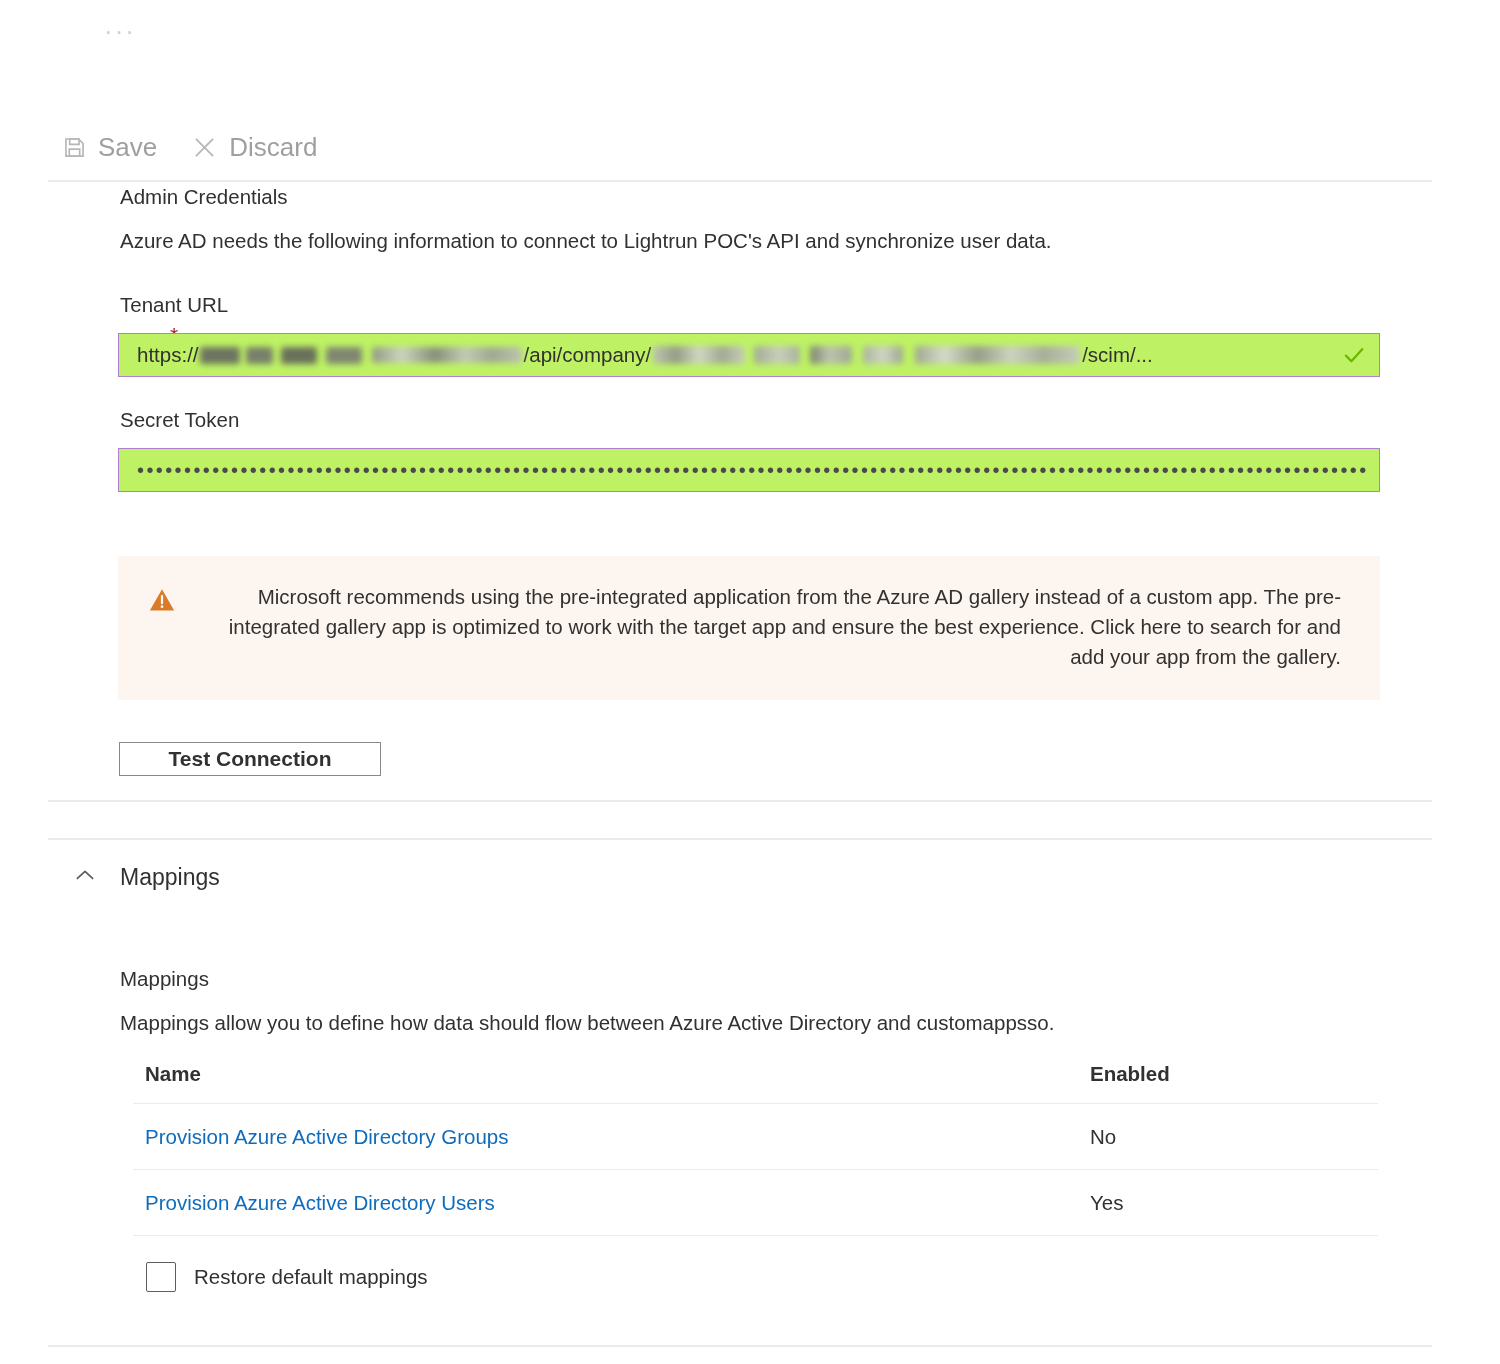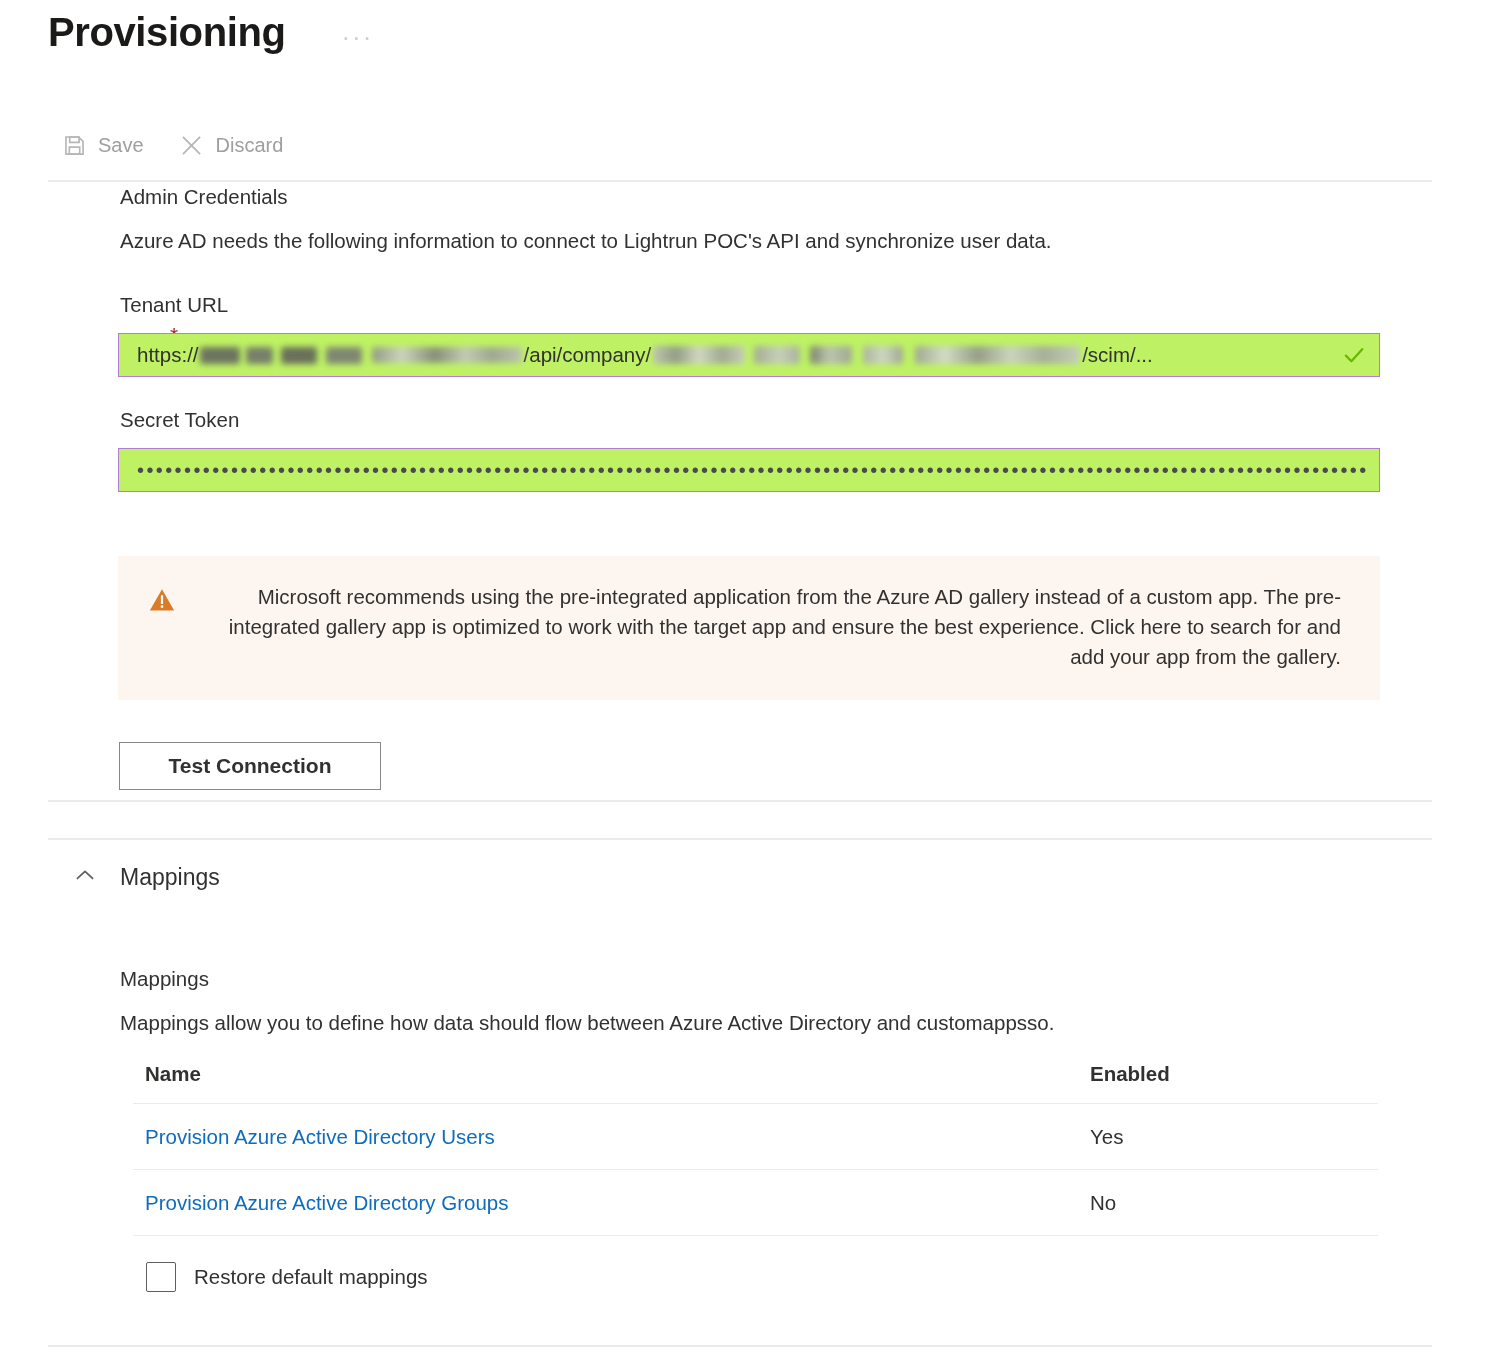--- a/index.html
+++ b/index.html
@@ -55,21 +55,21 @@
     gap: 30px;
   }
   .cmd-btn {
     display: flex;
     align-items: center;
     gap: 11px;
     background: none;
     border: none;
     padding: 4px 2px;
     font-family: "Liberation Sans", sans-serif;
-    font-size: 20px;
+    font-size: 26px;
     color: #a19f9d;
     cursor: default;
   }
   .cmd-icon { display: inline-flex; align-items: center; justify-content: center; }
 
   
   .divider {
     position: absolute;
     left: 48px;
     width: 1384px;
@@ -233,21 +233,20 @@
     background: #fff;
     border-radius: 2px;
     flex: 0 0 auto;
   }
   .cb-label { font-size: 20.5px; color: #323130; }
 </style>
 </head>
 <body>
 
 <div class="page-header">
-  <h1 class="page-title">Provisioning</h1>
   <span class="title-ellipsis">···</span>
 </div>
 
 <div class="command-bar">
   <button class="cmd-btn">
     <span class="cmd-icon">
       <svg width="25" height="25" viewBox="0 0 24 24" fill="none" stroke="#b9b7b5" stroke-width="1.6">
         <path d="M3.8 3.8h12.1l4.3 4.3v12.1H3.8z"></path>
         <path d="M7.4 3.8h9v5.2h-9z"></path>
         <path d="M7 13.6h10v6.6H7z"></path>
@@ -319,21 +318,21 @@
   <span class="warn-icon">
     <svg width="28" height="28" viewBox="0 0 24 24">
       <path d="M12 2.8 22.4 21H1.6z" fill="#d87c2a"></path>
       <path d="M12 8.6v6.1" stroke="#fff" stroke-width="1.9" stroke-linecap="round"></path>
       <circle cx="12" cy="17.7" r="1.15" fill="#fff"></circle>
     </svg>
   </span>
   <span class="warn-text">Microsoft recommends using the pre-integrated application from the Azure AD gallery instead of a custom app. The pre-integrated gallery app is optimized to work with the target app and ensure the best experience. Click here to search for and add your app from the gallery.</span>
 </div>
 
-<button class="btn-secondary" style="left:119px; top:742px; width:262px; height:48px;">Test Connection</button>
+<button class="btn-secondary" style="left:119px; top:742px; width:262px; height:34px;">Test Connection</button>
 
 <div class="collapse-header" style="left:72px; top:862px;">
   <span>
     <svg width="26" height="26" viewBox="0 0 24 24" fill="none" stroke="#605e5c" stroke-width="1.6" stroke-linecap="round" stroke-linejoin="round">
       <path d="M5 15.2 12 8.6l7 6.6"></path>
     </svg>
   </span>
   <span class="collapse-label">Mappings</span>
 </div>
 
@@ -344,29 +343,29 @@
 <table class="map-table" style="left:133px; top:1062px;">
   <thead>
     <tr>
       <th class="col-name">Name</th>
       <th>Enabled</th>
     </tr>
   </thead>
   <tbody>
     <tr>
       <td class="link-cell">
+        <a>Provision Azure Active Directory Groups</a>
+      </td>
+      <td>No</td>
+    </tr>
+    <tr>
+      <td class="link-cell">
         <a>Provision Azure Active Directory Users</a>
       </td>
       <td>Yes</td>
     </tr>
-    <tr>
-      <td class="link-cell">
-        <a>Provision Azure Active Directory Groups</a>
-      </td>
-      <td>No</td>
-    </tr>
   </tbody>
 </table>
 
 <div class="checkbox-row" style="left:120px; top:1262px;">
   <span class="cb-box"></span>
   <span class="cb-label">Restore default mappings</span>
 </div>
 
 </body></html>

